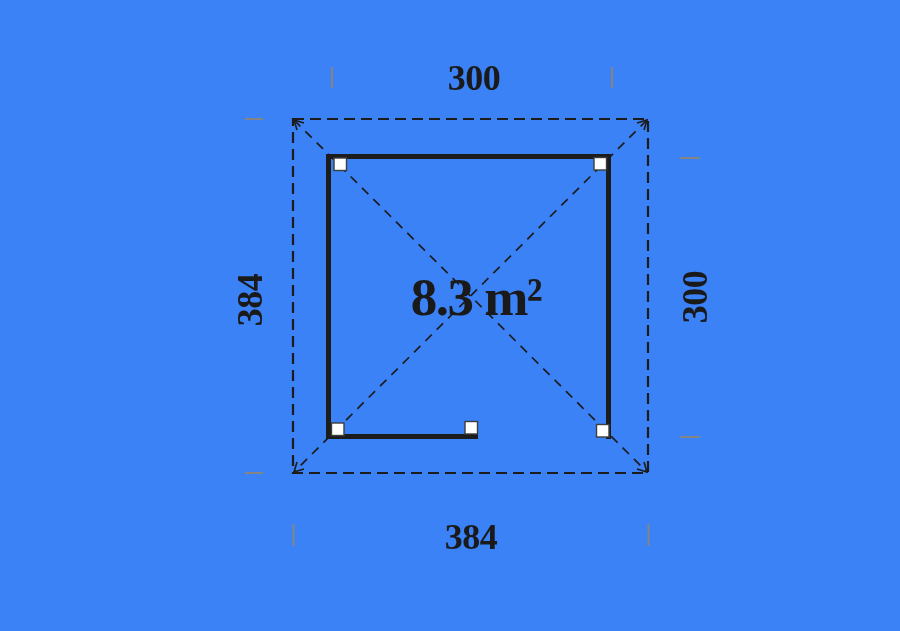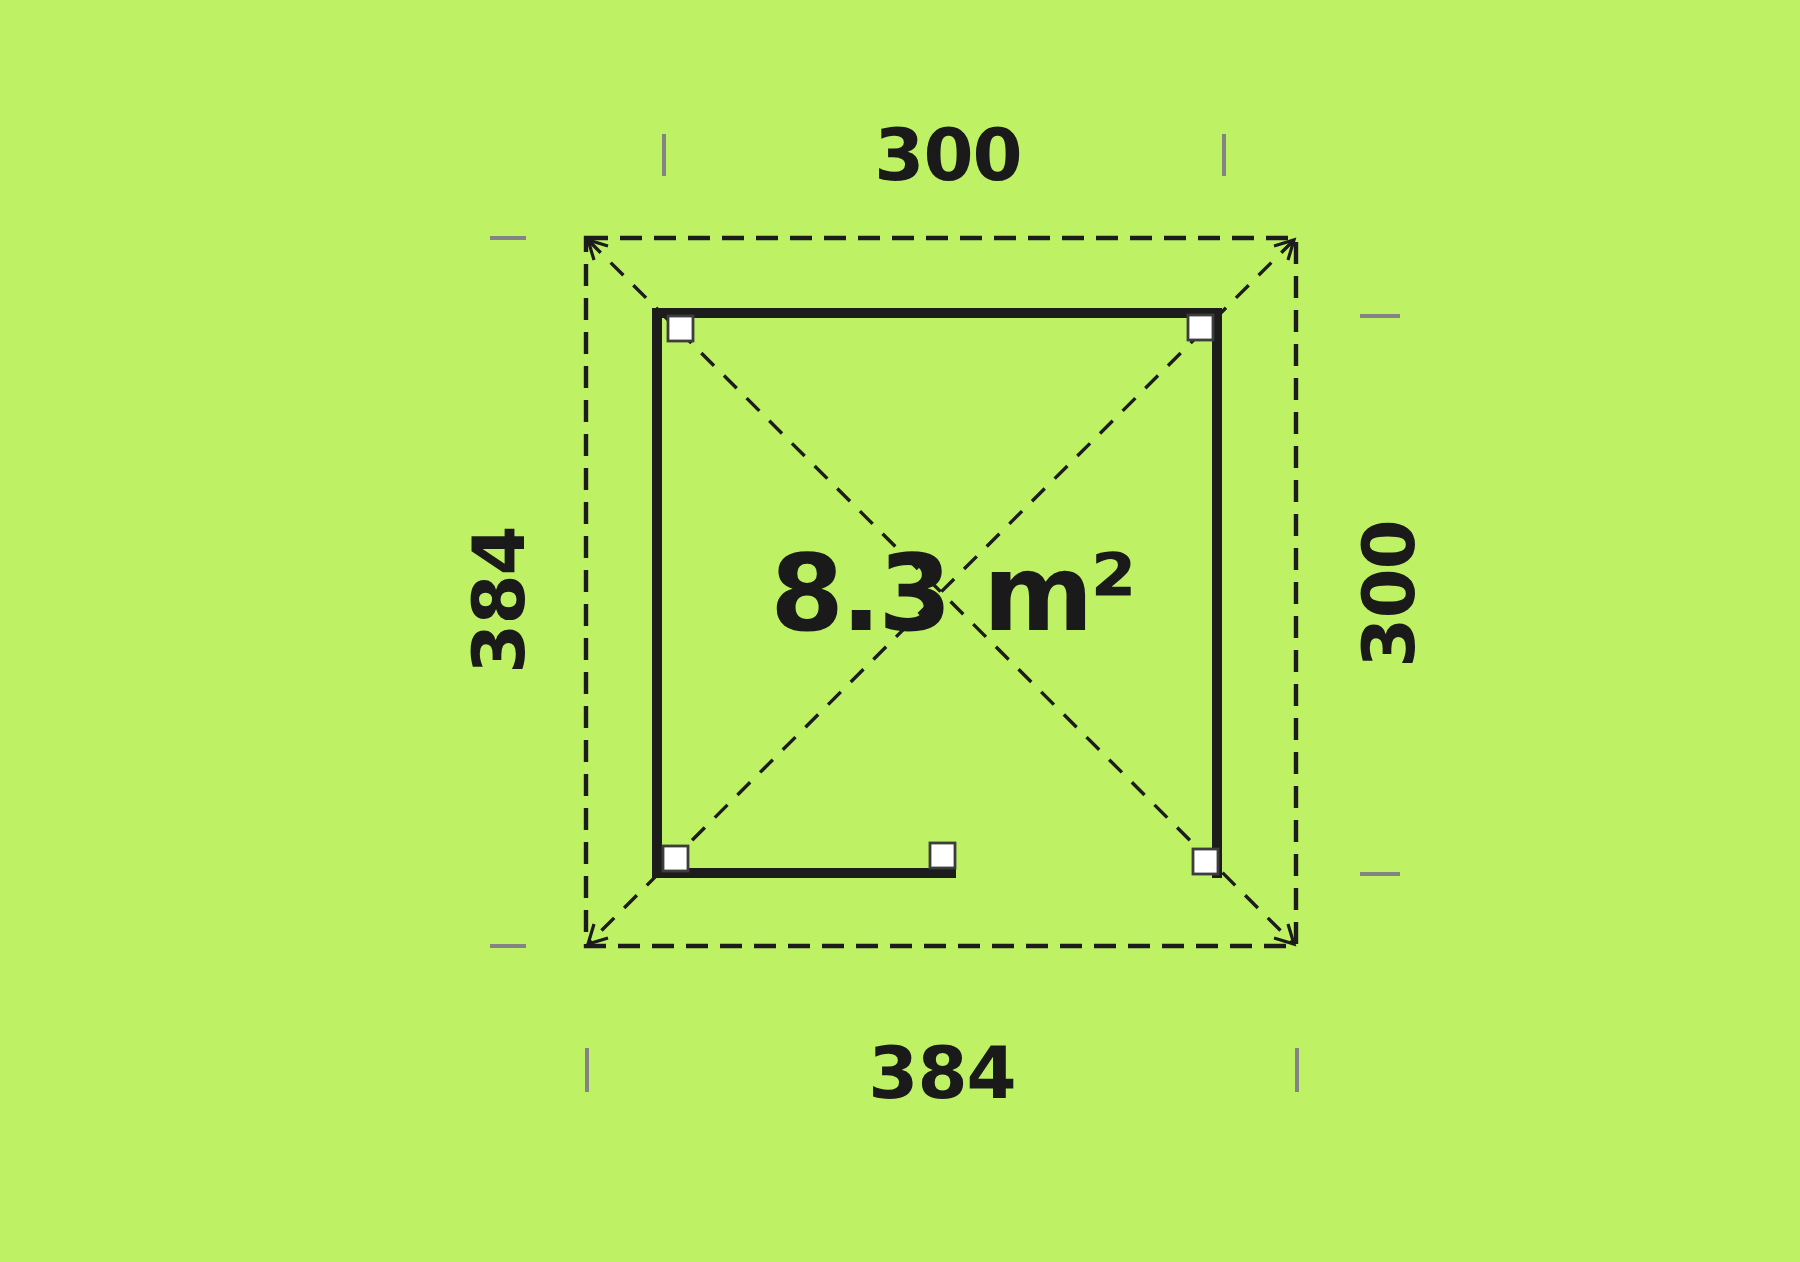--- a/index.html
+++ b/index.html
@@ -5,22 +5,23 @@
   html, body {
     margin: 0;
     padding: 0;
     background: #ffffff;
     font-family: "DejaVu Sans", "Liberation Sans", sans-serif;
   }
   #canvas {
     position: relative;
     width: 900px;
     height: 631px;
-    background: #bef264;
+    background: #3b82f6;
     overflow: hidden;
+    font-family: Liberation Serif, serif;
   }
   svg { display: block; }
   .wall          { stroke: #1c1c1c; stroke-width: 5; fill: none; }
   .roof-outline  { stroke: #1c1c1c; stroke-width: 2.2; fill: none; stroke-dasharray: 11 6; }
   .ridge         { stroke: #1c1c1c; stroke-width: 1.7; fill: none; stroke-dasharray: 9 7; }
   .ridge-arrow   { stroke: #1c1c1c; stroke-width: 1.6; fill: none; }
   .post          { fill: #ffffff; stroke: #3d3d3d; stroke-width: 1.4; }
   .tick          { stroke: #848484; stroke-width: 2; }
   .dim-label {
     fill: #1a1a1a;

